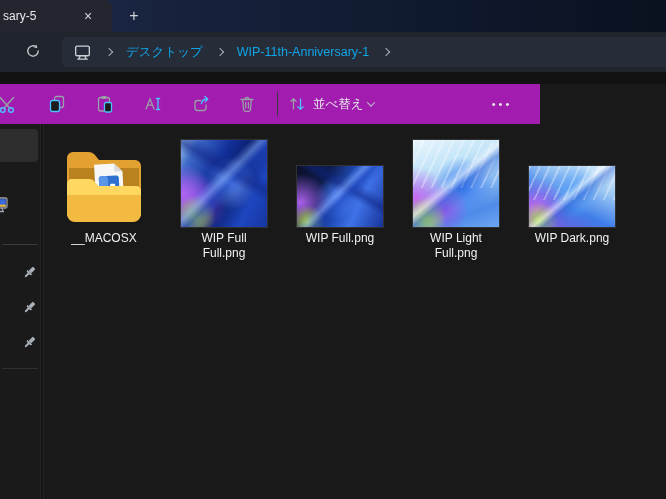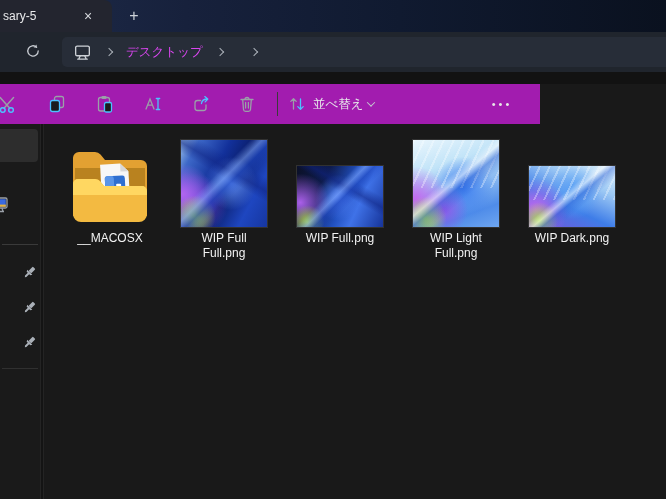--- a/index.html
+++ b/index.html
@@ -16,21 +16,21 @@
     align-items:center;justify-content:center;color:#d5d8dd;font-size:14px;cursor:default;}
   .newtab{position:absolute;left:121px;top:5px;width:26px;height:22px;display:flex;
     align-items:center;justify-content:center;color:#cdd2d9;font-size:16px;font-weight:300;}
 
   
   .addressrow{position:absolute;left:0;top:32px;width:666px;height:40px;background:#20252d;}
   .refresh-btn{position:absolute;left:20px;top:6px;width:26px;height:26px;display:flex;
     align-items:center;justify-content:center;}
   .crumbfield{position:absolute;left:62px;top:5px;width:612px;height:30px;background:#272d38;
     border-radius:5px 0 0 5px;display:flex;align-items:center;padding-left:11px;overflow:hidden;}
-  .crumb{font-size:12.5px;color:#d946ef;white-space:nowrap;}
+  .crumb{font-size:12.5px;color:#0ea5e9;white-space:nowrap;}
   .chev-r{width:6px;height:6px;border-right:1.4px solid #aab0b8;border-bottom:1.4px solid #aab0b8;
     transform:rotate(-45deg);margin:0 14px;flex:0 0 auto;}
   .chev-d{width:6px;height:6px;border-right:1.3px solid #c3c8cf;border-bottom:1.3px solid #c3c8cf;
     transform:rotate(45deg) translate(-1px,-1px);margin-left:4px;}
 
   
   .seam{position:absolute;left:0;top:72px;width:666px;height:12px;background:#121212;}
   .toolbar{position:absolute;left:0;top:84px;width:540px;height:40px;background:#a21caf;}
   .tbtn{position:absolute;top:6px;width:28px;height:28px;display:flex;align-items:center;
     justify-content:center;border-radius:4px;}
@@ -110,20 +110,21 @@
       </svg>
     </div>
     <div class="crumbfield">
       <svg width="19" height="19" viewBox="0 0 20 20" style="flex:0 0 auto;">
         <rect x="2.8" y="3.2" width="14.4" height="10.2" rx="1.6" fill="none" stroke="#cdd1d6" stroke-width="1.4"></rect>
         <path d="M7.6 13.4 L6 17 M12.4 13.4 L14 17 M5 17 h10" fill="none" stroke="#cdd1d6" stroke-width="1.4" stroke-linecap="round"></path>
       </svg>
       <span class="chev-r"></span>
       <span class="crumb">デスクトップ</span>
       <span class="chev-r"></span>
+      <span class="crumb">WIP-11th-Anniversary-1</span>
       <span class="chev-r"></span>
     </div>
   </div>
 
   <div class="seam"></div>
 
   <div class="toolbar">
     <div class="tbtn" style="left:-6px;">
       <svg width="20" height="20" viewBox="0 0 18 18">
         <path d="M5.6 12.6 L14 3.2 M10.4 12.6 L2 3.2" fill="none" stroke="#9aa0a8" stroke-width="1.3" stroke-linecap="round"></path>
@@ -209,21 +210,21 @@
           <g fill="#aab0b8" transform="rotate(45 8 8)">
             <rect x="6" y="1" width="4" height="6.5" rx="1"></rect>
             <path d="M4.2 7.5 h7.6 l-1 2 H9 v4.2 L8 15 7 13.7 V9.5 H5.2 z"></path>
           </g>
         </svg>
     </div>
     <div class="side-div" style="top:244px;background:#303030;"></div>
   </div>
   <div class="splitter"></div>
 
-  <div class="file" style="left:62px;align-items:center;">
+  <div class="file" style="left:56px;align-items:center;">
     <div class="icon-slot">
       <svg width="90" height="86" viewBox="0 0 90 86">
         <path d="M8 16 a6 6 0 0 1 6-6 h16 a7 7 0 0 1 5.5 2.6 L40 18 h36 a6 6 0 0 1 6 6 v50 H8 z" fill="#e3a132"></path>
         <path d="M10 26 h70 v46 H10 z" fill="#b9821f"></path>
         <g transform="rotate(-3 48 40)">
           <path d="M36 22 h20 l8 8 v26 H36 z" fill="#f7f7f7"></path>
           <path d="M56 22 l8 8 h-8 z" fill="#d8d8d8"></path>
           <rect x="40" y="34" width="20" height="14" rx="2.5" fill="#2f6fd0"></rect>
           <rect x="40" y="34" width="9" height="14" rx="2.5" fill="#5a95e8"></rect>
           <rect x="51" y="42" width="5" height="3" rx="1" fill="#ffffff"></rect>

